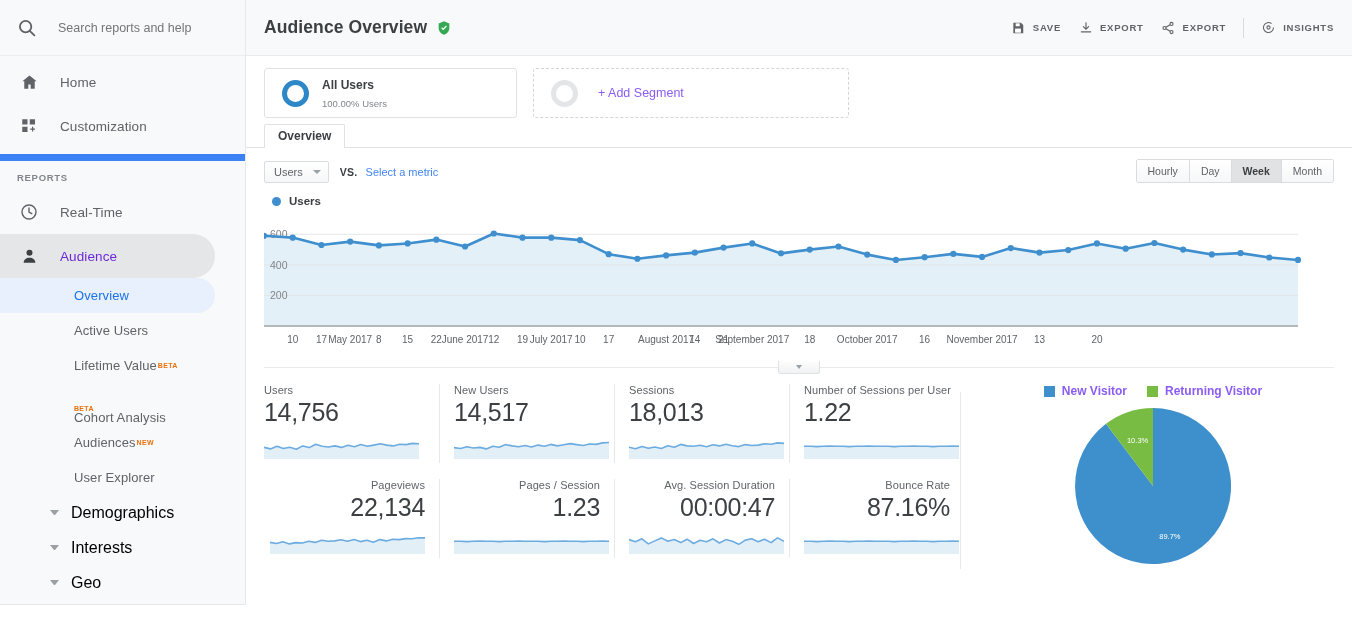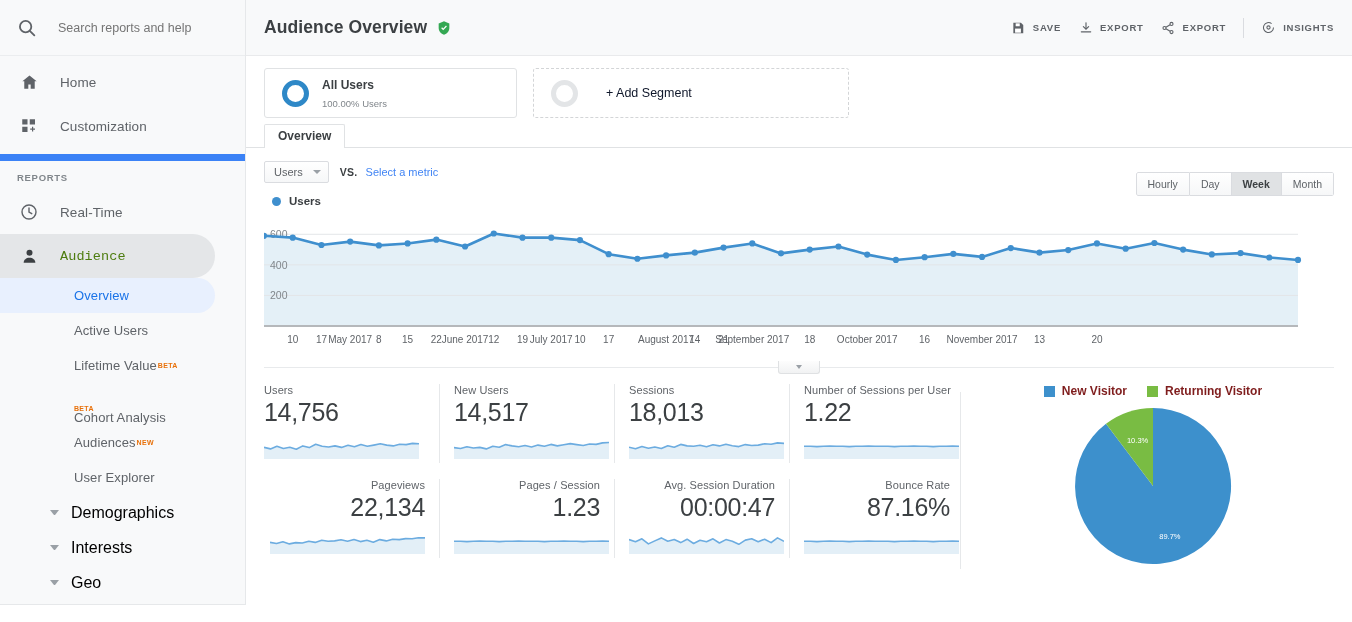--- a/index.html
+++ b/index.html
@@ -32,21 +32,21 @@
   .nav-group { padding-top: 4px; border-bottom: 7px solid #3b82f6; padding-bottom: 6px;}
   .nav-item {
     display: flex; align-items: center; height: 44px;
     padding-left: 17px; cursor: pointer;
     border-top-right-radius: 22px; border-bottom-right-radius: 22px;
     margin-right: 30px;
   }
   .nav-item .nav-ico { width: 24px; height: 24px; flex: 0 0 24px; margin-right: 19px; display:flex; align-items:center; justify-content:center;}
   .nav-label { font-size: 13.5px; color: #5f6368; letter-spacing: .1px; }
   .nav-item.active { background: #e4e6e8; }
-  .nav-item.active .nav-label { color: #4d7c0f; font-family: Liberation Mono, monospace; }
+  .nav-item.active .nav-label { color: #6d28d9; }
 
   .section-label {
     font-size: 9.5px; color: #80868b; letter-spacing: .7px;
     padding: 11px 0 7px 17px; font-weight: 700;
   }
   .reports-group { padding-bottom: 2px; }
 
   .sub-item {
     display: flex; align-items: center; min-height: 35px;
     padding-left: 74px; cursor: pointer; position: relative;
@@ -85,21 +85,21 @@
   .seg-card {
     height: 50px; border: 1px solid #e0e2e4; border-radius: 3px; background: #fff;
     display: flex; align-items: center; padding-left: 17px; width: 253px; margin-right: 16px;
   }
   .seg-card.dashed { border: 1px dashed #d3d5d7; width: 316px; }
   .donut { width: 27px; height: 27px; border-radius: 50%; border: 5px solid #2e88c7; flex:0 0 27px;}
   .donut.empty { border-color: #e3e5e7; }
   .seg-text { margin-left: 13px; }
   .seg-title { font-size: 12px; color: #3c4043; font-weight: 700; line-height: 15px; }
   .seg-sub { font-size: 9.5px; color: #80868b; line-height: 14px; }
-  .seg-add { margin-left: 28px; font-size: 12.5px; color: #0f172a; }
+  .seg-add { margin-left: 20px; font-size: 12.5px; color: #8b5cf6; }
 
   .date-range {
     position: absolute; right: 18px; top: 22px;
     font-size: 13.5px; color: #3c4043; cursor: pointer;
     border-bottom: 1px solid #dadce0; padding-bottom: 6px; letter-spacing: .1px;
   }
   .date-caret { display:inline-block; margin-left: 8px; color:#80868b; font-size: 10px; }
 
   
   .tabs { padding-left: 18px; border-bottom: 1px solid #e0e2e4; height: 24px; display: flex; align-items: flex-end; }
@@ -113,21 +113,21 @@
   .metric-row { display:flex; align-items:center; padding: 13px 18px 0 18px; position: relative; }
   .metric-select {
     border: 1px solid #dadce0; border-radius: 2px; background: linear-gradient(#fff,#f6f7f8);
     height: 22px; padding: 0 7px 0 9px; display: flex; align-items: center; cursor: pointer;
   }
   .metric-select .ms-label { font-size: 11px; color: #5f6368; margin-right: 10px;}
   .ms-caret { width:0;height:0;border-left:4px solid transparent;border-right:4px solid transparent;border-top:4px solid #9aa0a6;}
   .vs-label { font-size: 10.5px; font-weight: 700; color: #3c4043; margin: 0 8px 0 11px; letter-spacing:.3px;}
   .select-metric-link { font-size: 11px; color: #4285f4; cursor: pointer; }
 
-  .granularity { position: absolute; right: 18px; top: 24px; display: flex; border-radius: 2px; overflow:hidden; }
+  .granularity { position: absolute; right: 18px; top: 11px; display: flex; border-radius: 2px; overflow:hidden; }
   .gran-btn {
     font-size: 10.5px; color: #5f6368; padding: 5px 11px; background: linear-gradient(#fff,#f6f7f8);
     border: 1px solid #dadce0; border-left: none; cursor: pointer;
   }
   .gran-btn:first-child { border-left: 1px solid #dadce0; border-radius: 2px 0 0 2px; }
   .gran-btn:last-child { border-radius: 0 2px 2px 0; }
   .gran-btn.active { background: #e0e2e4; color: #3c4043; font-weight: 700; }
 
   
   .chart-area { position: relative; padding: 10px 18px 0 18px; }
@@ -152,21 +152,21 @@
   .card + .card { padding-left: 14px; border-left: 1px solid #e6e8ea; }
   .card-label { font-size: 11px; color: #5f6368; letter-spacing: .1px; white-space: nowrap; }
   .card-value { font-size: 25px; color: #3c4043; margin-top: 2px; letter-spacing: -.3px; font-weight: 400; }
   .spark { margin-top: 6px; height: 26px; width: 155px; }
   .card-row.second { margin-top: 16px; text-align: right; }
 
   .pie-panel { flex: 1 1 auto; display: flex; flex-direction: column; align-items: center; position: relative; padding-left: 8px;}
   .pie-legend { display: flex; align-items: center; margin-bottom: 6px; }
   .pl-item { display: flex; align-items: center; margin: 0 10px; }
   .pl-swatch { width: 11px; height: 11px; margin-right: 7px; }
-  .pl-text { font-size: 12px; color: #7f1d1d; font-weight: 700; }
+  .pl-text { font-size: 12px; color: #8b5cf6; font-weight: 700; }
   .pie-divider { position: absolute; left: -4px; top: 8px; bottom: 0; width: 1px; background: #e6e8ea; }
 
   .bottom-strip { position: absolute; left: 0; right: 0; bottom: 0; height: 18px; background: #fff; }
   .sidebar-bottom-edge { position:absolute; left:0; bottom:0; width: 246px; height: 18px; background:#fff; border-top:1px solid #e6e8ea;}
 </style>
 </head>
 <body>
 
 <div class="app">
 

